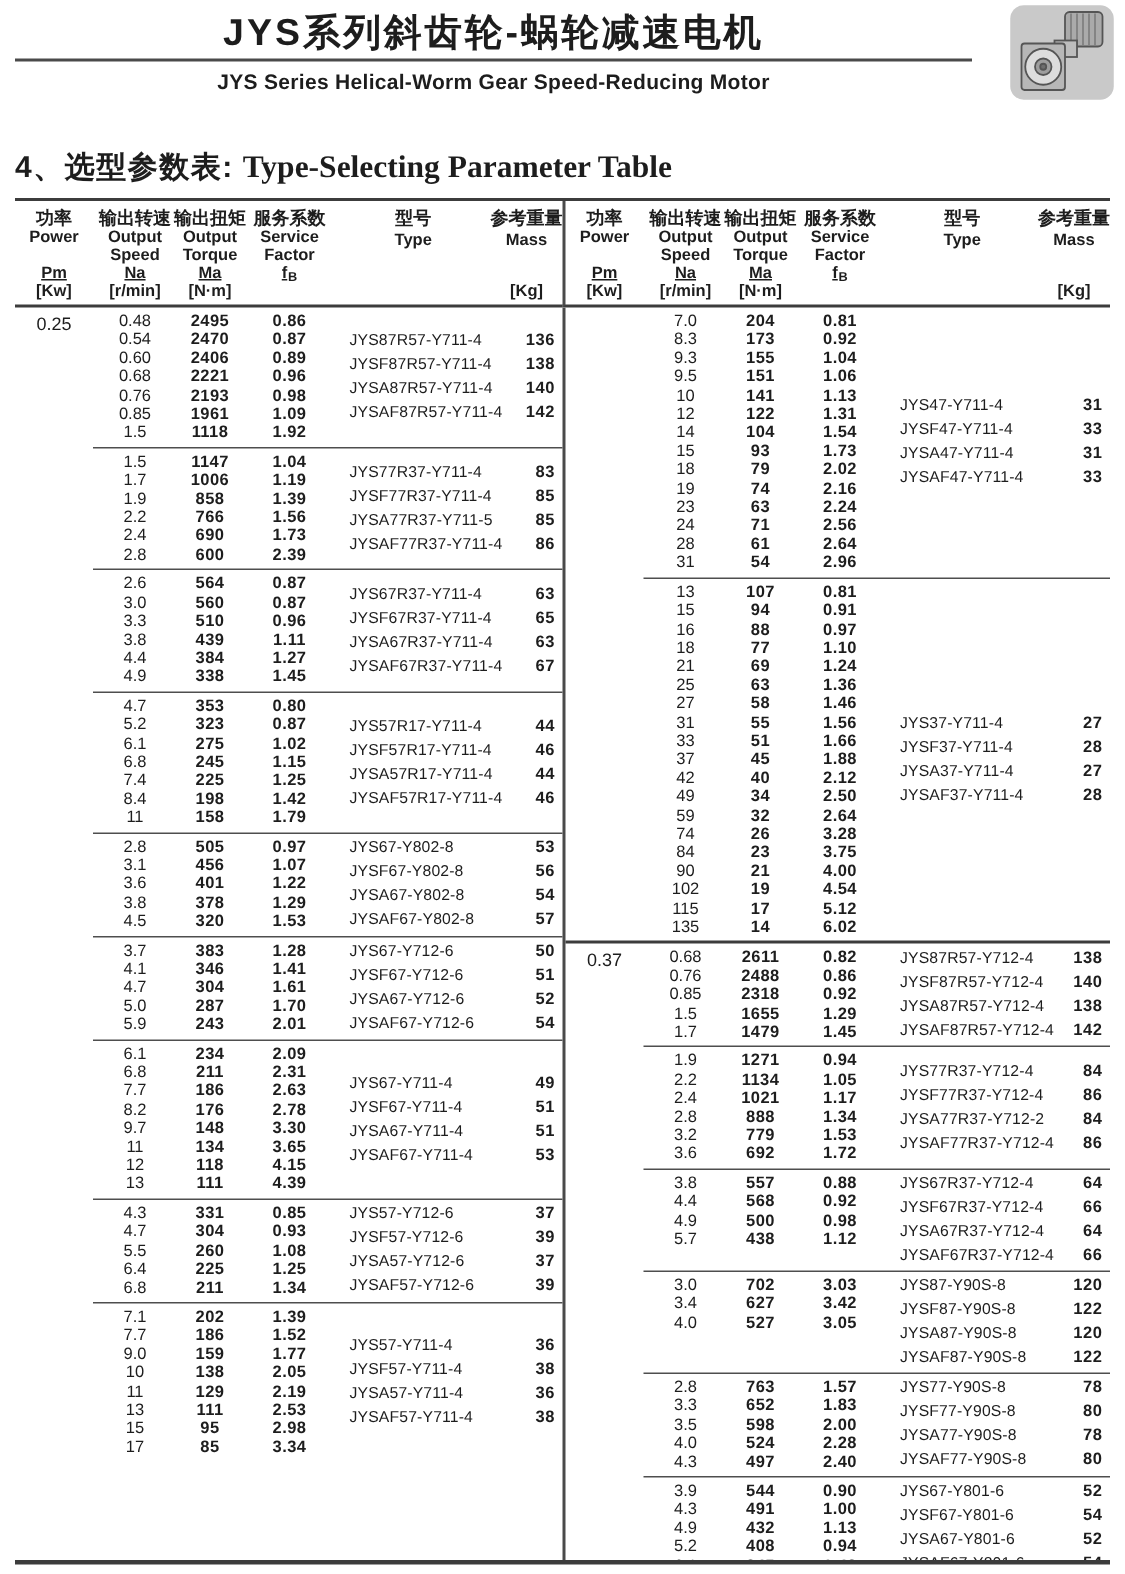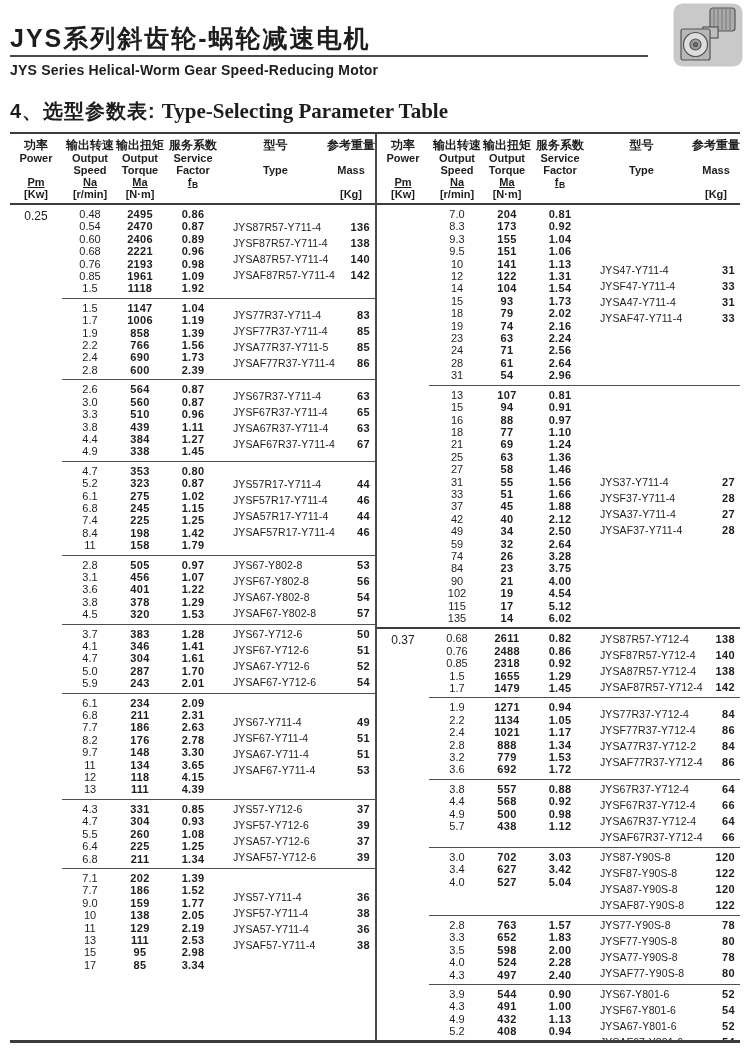--- a/index.html
+++ b/index.html
@@ -7,21 +7,21 @@
   body {
     width:750px; height:1049px; overflow:hidden;
     font-family:"Liberation Sans","DejaVu Sans",sans-serif;
     color:#1d1d1d;
     -webkit-font-smoothing:antialiased;
   }
   .page { position:relative; width:750px; height:1049px; padding:6px 10px 0 10px; }
 
   
   .brand { position:relative; height:76px; }
-  .titles { position:absolute; left:0; top:16px; width:638px; text-align:left; }
+  .titles { position:absolute; left:0; top:0; width:638px; text-align:center; }
   .title-cn { font-size:25px; font-weight:bold; letter-spacing:2px; line-height:30px; margin:1px 0 0 0; white-space:nowrap; }
   .title-rule { border-top:2px solid #4a4a4a; margin-top:2px; }
   .title-en { font-size:14px; font-weight:bold; line-height:17px; margin-top:5px; letter-spacing:0.2px; }
   .motor-art { position:absolute; right:-3px; top:-3px; width:70px; height:64px; }
 
   .section-title { margin:16px 0 7px 0; white-space:nowrap; }
   .section-cn { font-size:20px; font-weight:bold; letter-spacing:1px; }
   .section-en { font-family:"Liberation Serif","DejaVu Serif",serif; font-size:21px; font-weight:bold; margin-left:6px; }
 
   
@@ -33,21 +33,21 @@
   .thead { display:flex; border-bottom:2px solid #3c3c3c; padding:4px 0 3px 0; }
   .hcell { display:flex; flex-direction:column; align-items:center; height:62px; }
   .hc0 { width:52px; } .hc1 { width:56px; } .hc2 { width:44px; } .hc3 { width:62px;align-items:center; }
   .hc4 { flex:1; } .hc5 { width:48px; }
   .hcn   { font-size:12px; font-weight:bold; line-height:14px; white-space:nowrap; }
   .hen   { font-size:11px; font-weight:bold; line-height:12px; white-space:nowrap; }
   .hsym  { font-size:11px; font-weight:bold; line-height:12px;text-decoration:underline; }
   .hsub  { font-size:8.5px; position:relative; top:2px; margin-left:0.5px; }
   .hunit { font-size:11px; font-weight:bold; line-height:12px; white-space:nowrap; }
   .hspacer { flex:1; }
-  .hc4 .hen, .hc5 .hen { margin-top:12px; }
+  .hc4 .hen, .hc5 .hen { margin-top:2px; }
   .hc5 .hunit { margin-top:auto; }
 
   .tbody { display:flex; height:835px; overflow:hidden; }
   .colblocks { display:flex; flex-direction:column; width:365px; }
   .half.right .colblocks { width:363px; }
 
   .block { display:flex; }
   .block.sep-full { border-top:2px solid #3c3c3c; }
   .power-cell { width:52px; font-size:12px; line-height:14px; text-align:center; padding-top:4px; }
   .block-body { flex:1; display:flex; padding:3px 0 3px 0; }
@@ -1070,21 +1070,21 @@
                     <span class="c-factor">3.03</span>
                   </div>
                   <div class="drow">
                     <span class="c-speed">3.4</span>
                     <span class="c-torque">627</span>
                     <span class="c-factor">3.42</span>
                   </div>
                   <div class="drow">
                     <span class="c-speed">4.0</span>
                     <span class="c-torque">527</span>
-                    <span class="c-factor">5.04</span>
+                    <span class="c-factor">3.05</span>
                   </div>
                 </div>
                 <div class="type-list">
                   <div class="trow">
                     <span class="model">JYS87-Y90S-8</span>
                     <span class="mass">120</span>
                   </div>
                   <div class="trow">
                     <span class="model">JYSF87-Y90S-8</span>
                     <span class="mass">122</span>

